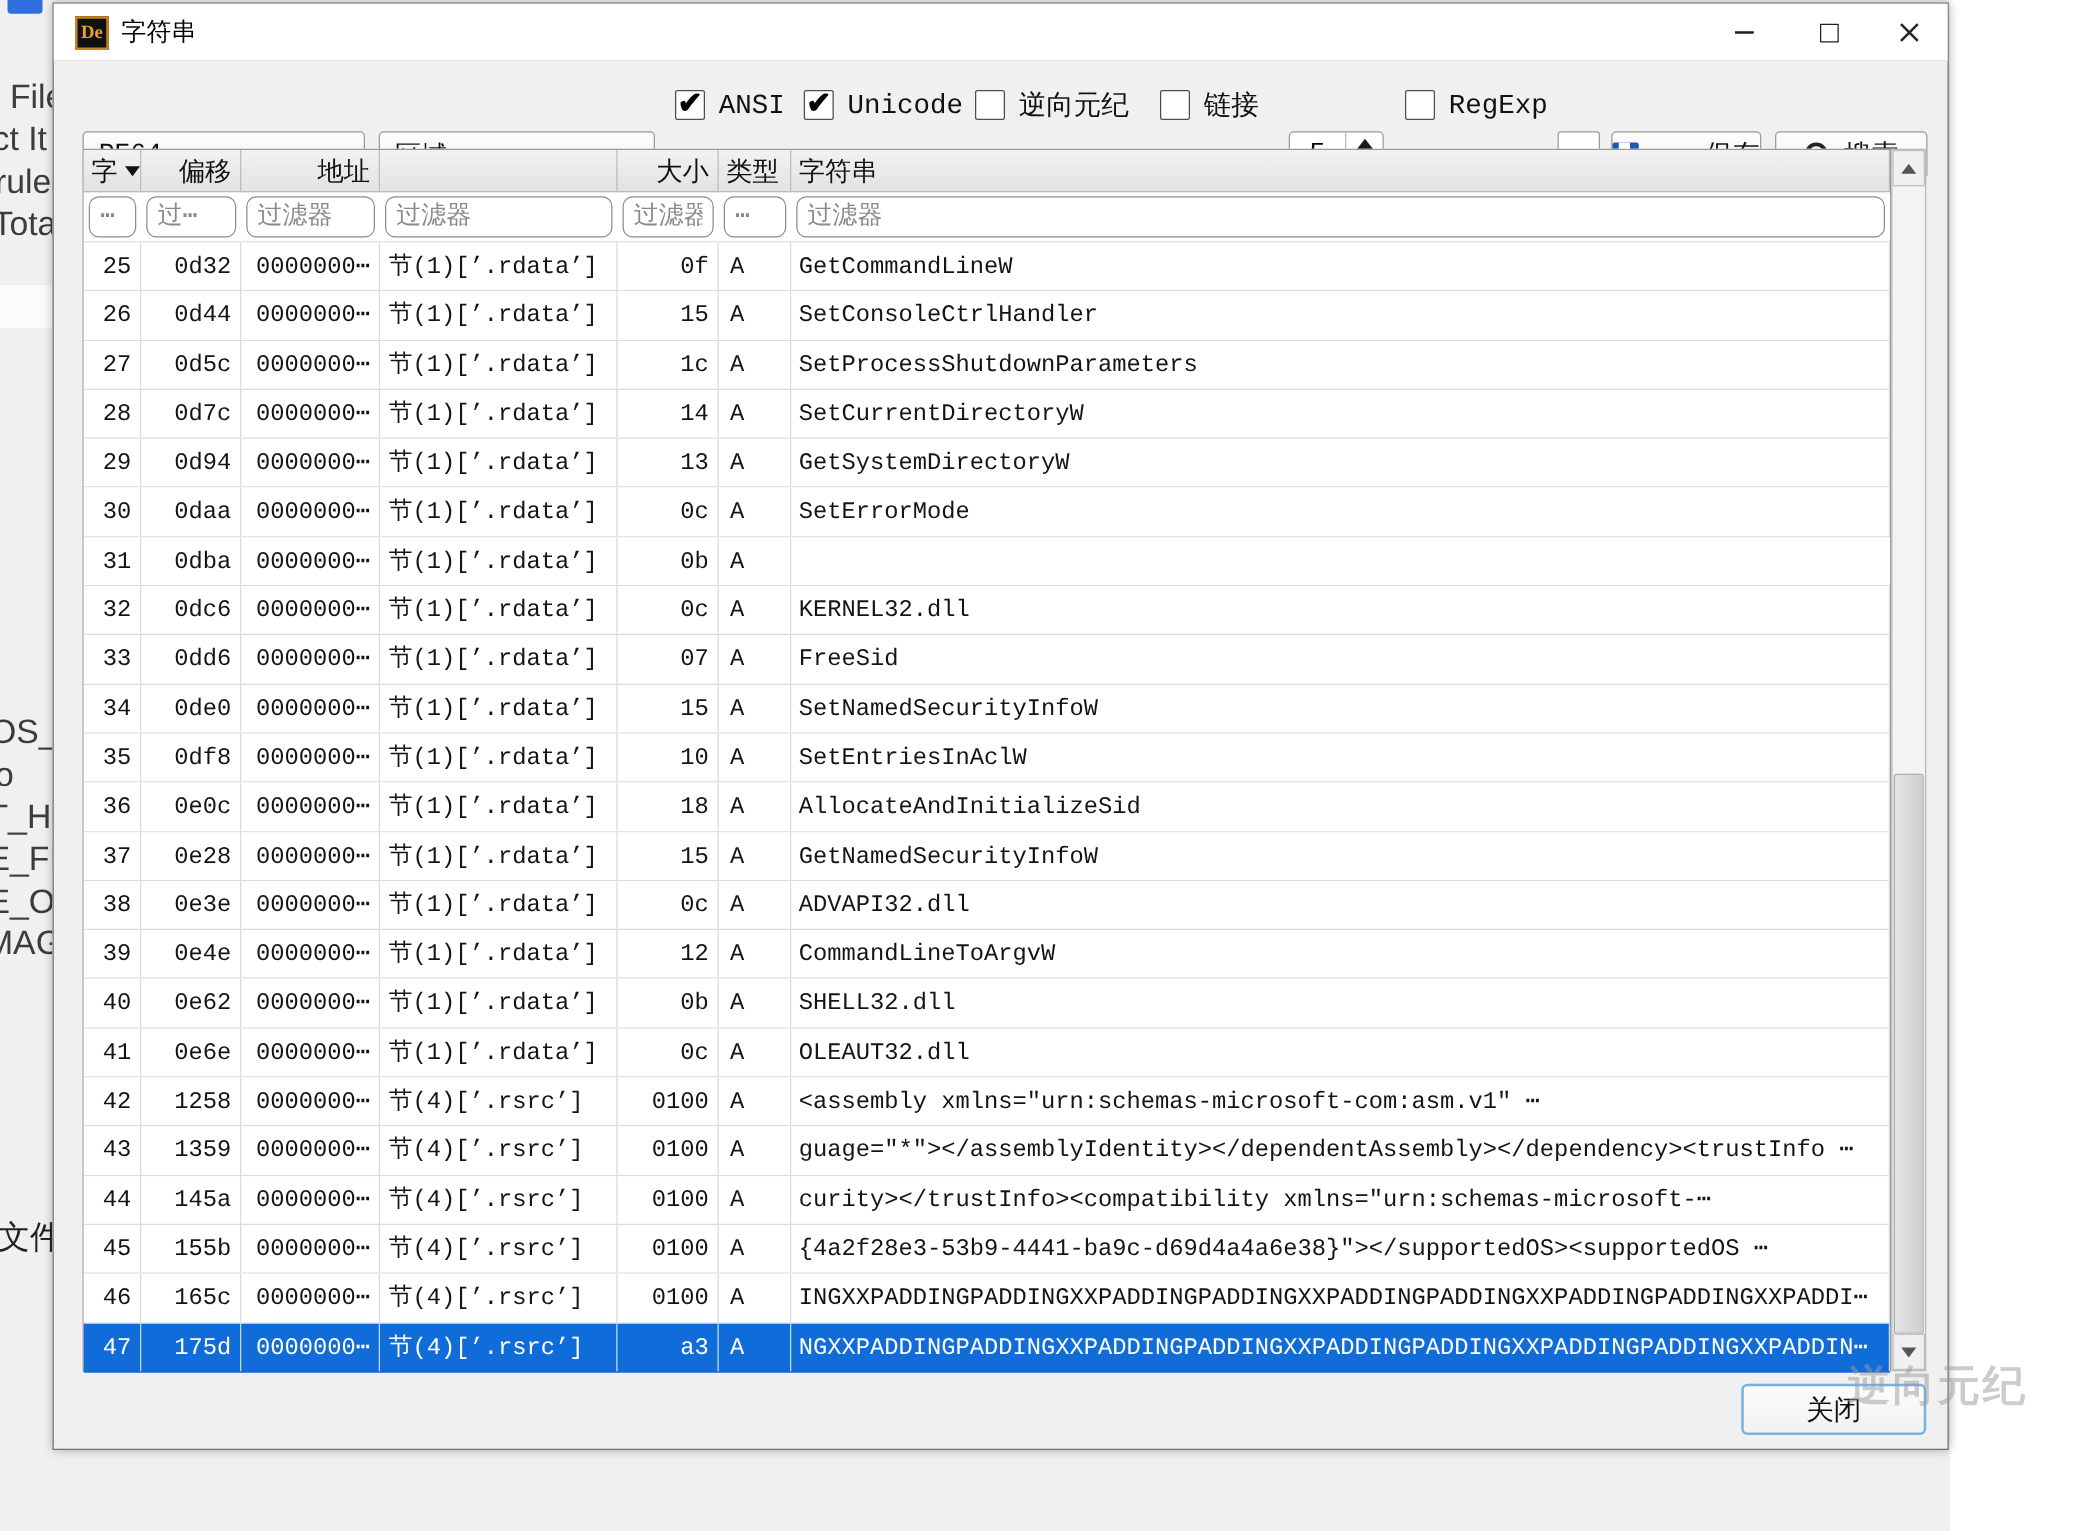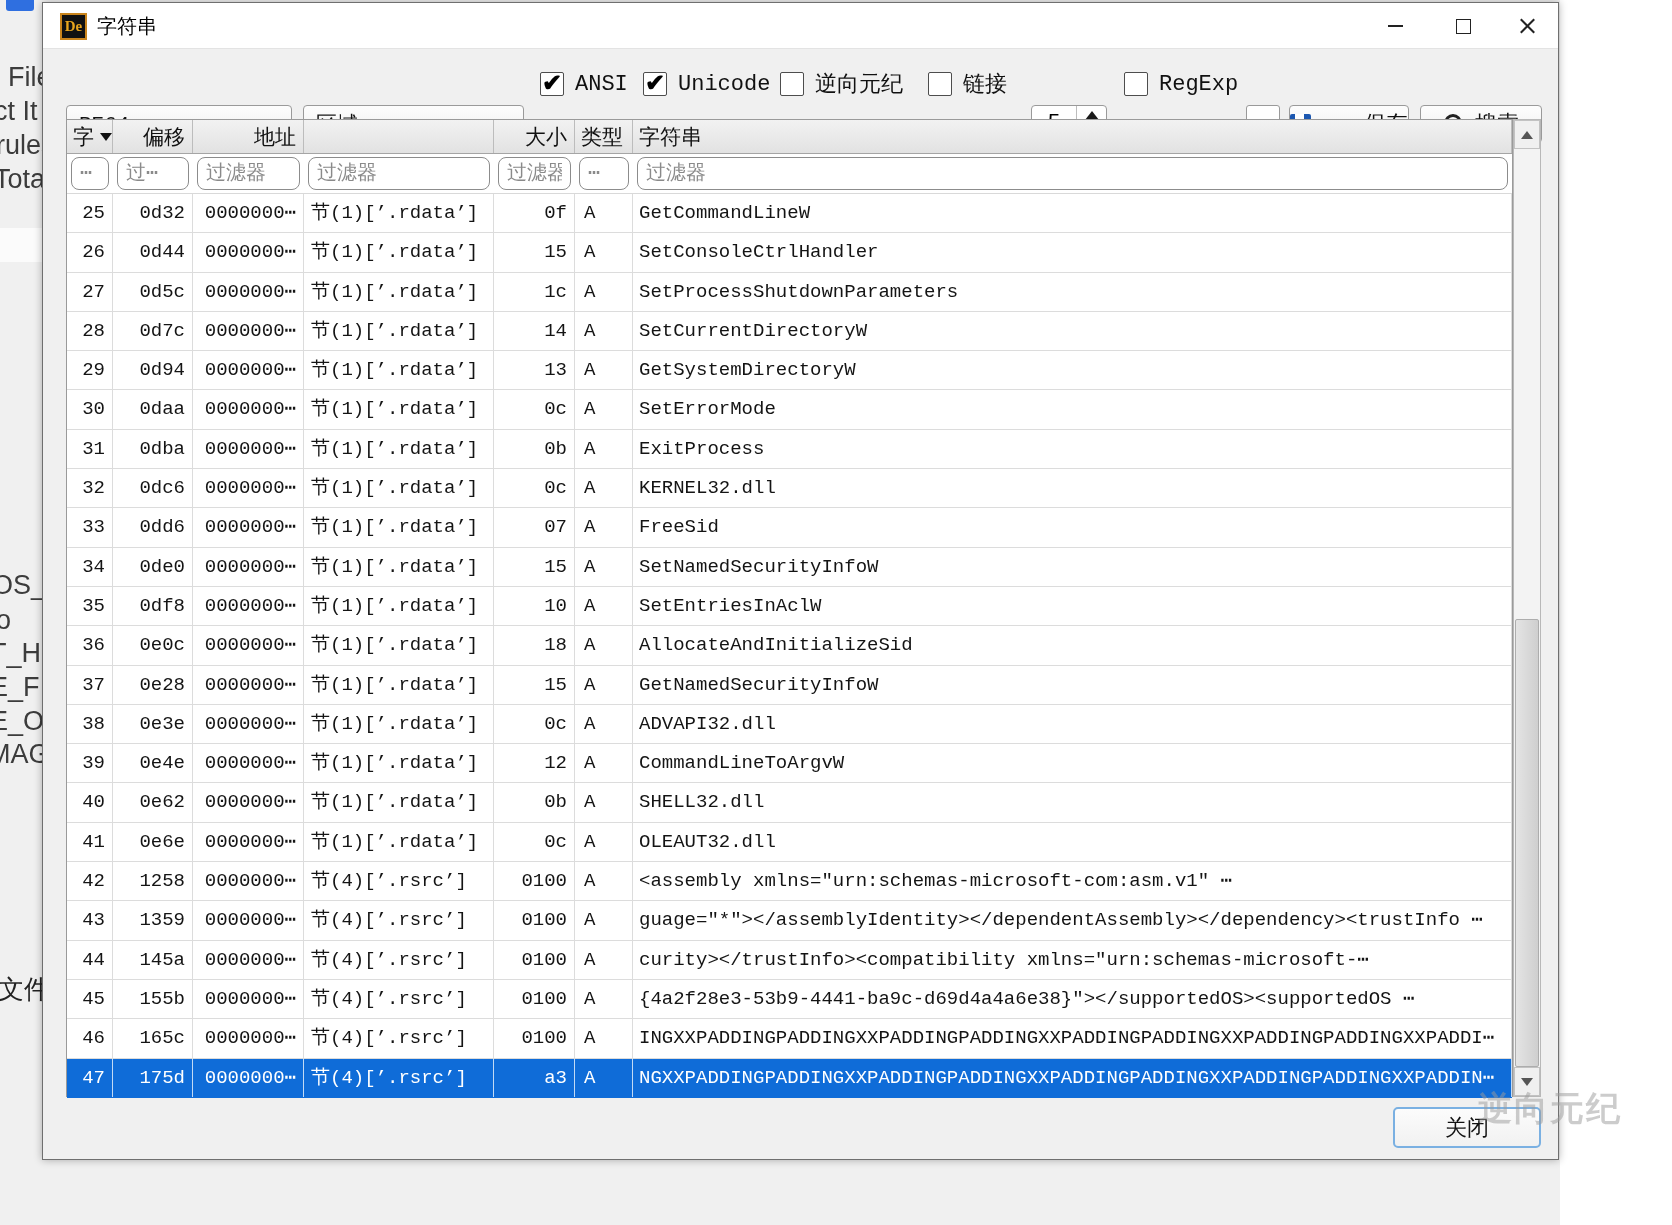--- a/index.html
+++ b/index.html
@@ -321,21 +321,20 @@
             <div class="tcell c-type">A</div>
             <div class="tcell c-str">SetErrorMode</div>
           </div>
           <div class="trow grid7">
             <div class="tcell c-num">31</div>
             <div class="tcell c-offset">0dba</div>
             <div class="tcell c-addr">0000000⋯</div>
             <div class="tcell c-sect">节(1)[’.rdata’]</div>
             <div class="tcell c-size">0b</div>
             <div class="tcell c-type">A</div>
-            <div class="tcell c-str">ExitProcess</div>
           </div>
           <div class="trow grid7">
             <div class="tcell c-num">32</div>
             <div class="tcell c-offset">0dc6</div>
             <div class="tcell c-addr">0000000⋯</div>
             <div class="tcell c-sect">节(1)[’.rdata’]</div>
             <div class="tcell c-size">0c</div>
             <div class="tcell c-type">A</div>
             <div class="tcell c-str">KERNEL32.dll</div>
           </div>

